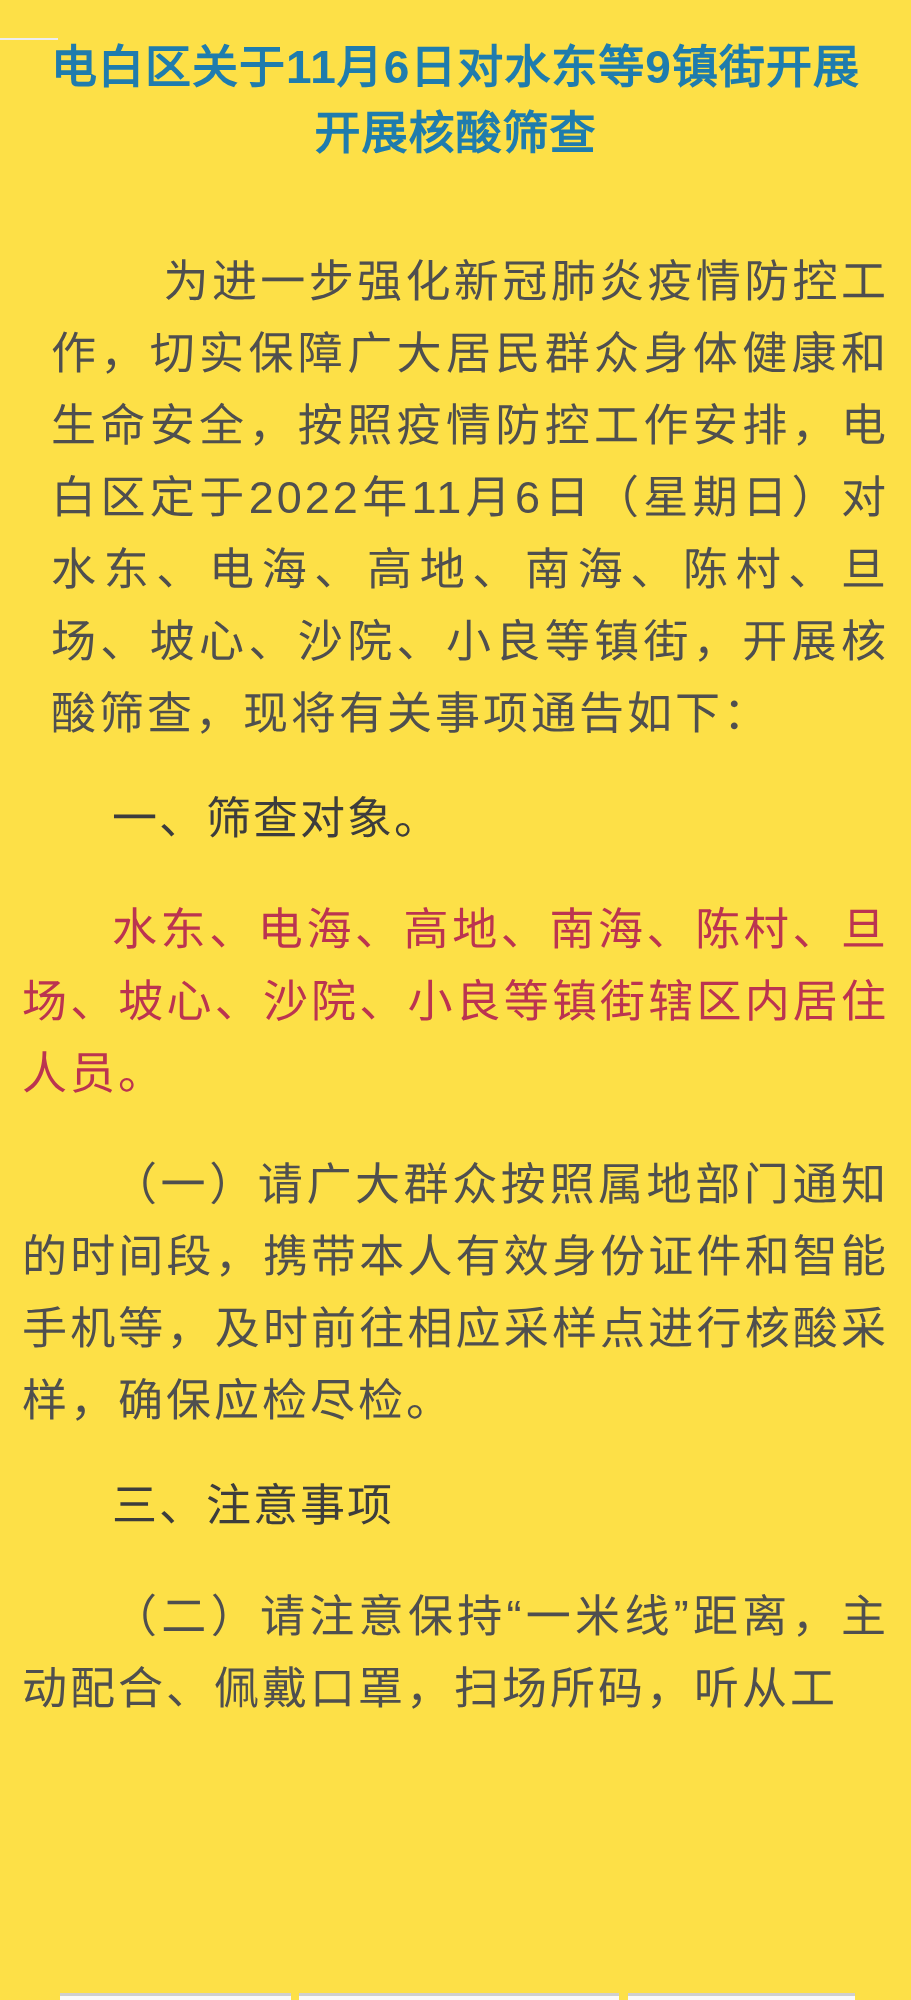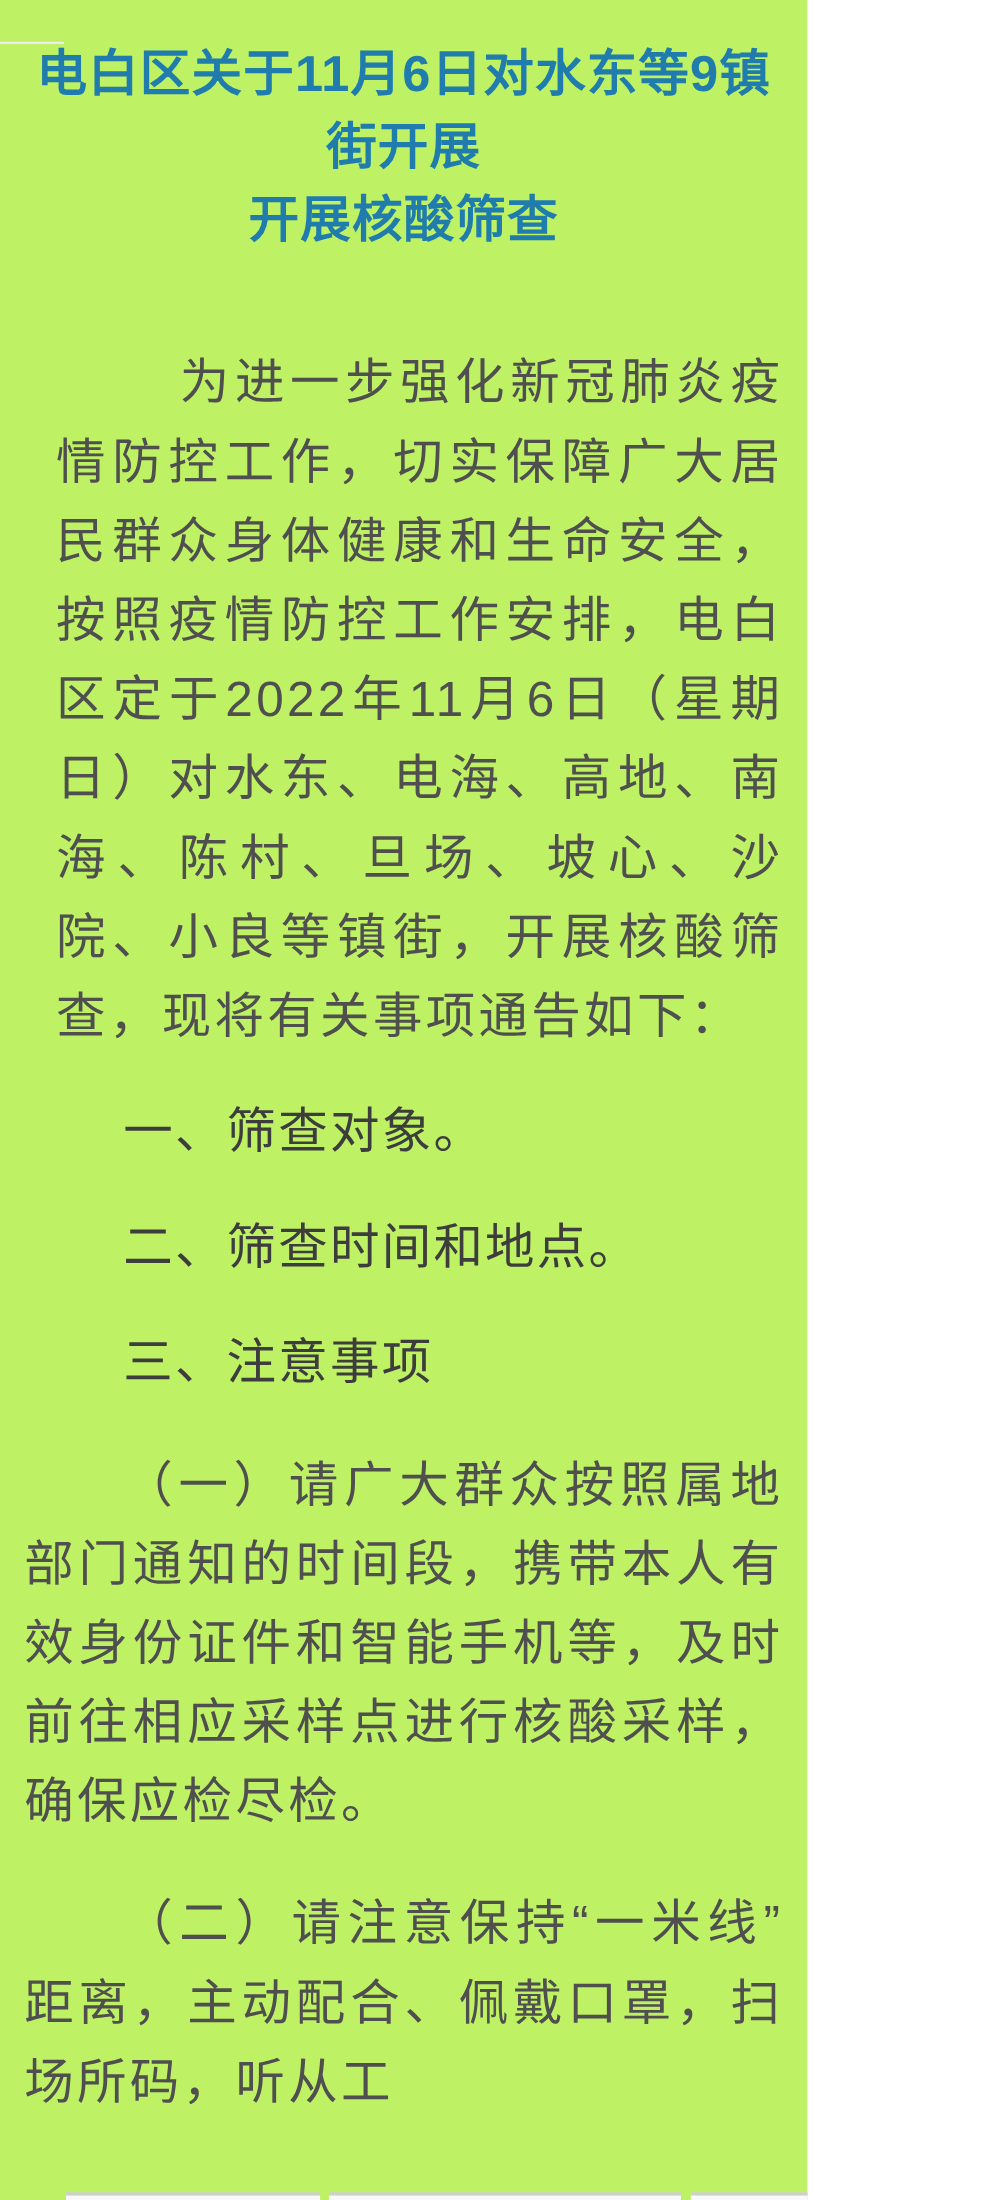--- a/index.html
+++ b/index.html
@@ -8,23 +8,23 @@
     background: #ffffff;
   }
   body {
     width: 911px;
     height: 2000px;
     overflow: hidden;
     font-family: "Liberation Sans", "DejaVu Sans", sans-serif;
   }
   .page {
     position: relative;
-    width: 734px;
+    width: 911px;
     height: 2000px;
-    background: #bef264;
+    background: #fde047;
     overflow: hidden;
   }
   .top-hairline {
     position: absolute;
     top: 38px;
     left: 0;
     width: 58px;
     height: 2px;
     background: #ededed;
   }
@@ -101,27 +101,27 @@
     <span class="tline">电白区关于11月6日对水东等9镇街开展</span>
     <span class="tline">开展核酸筛查</span>
   </h1>
 
   <div class="article">
 
     <p class="para intro">为进一步强化新冠肺炎疫情防控工作，切实保障广大居民群众身体健康和生命安全，按照疫情防控工作安排，电白区定于2022年11月6日（星期日）对水东、电海、高地、南海、陈村、旦场、坡心、沙院、小良等镇街，开展核酸筛查，现将有关事项通告如下：</p>
 
     <p class="para heading">一、筛查对象。</p>
 
-
-    <p class="para heading">二、筛查时间和地点。</p>
+    <p class="para red">水东、电海、高地、南海、陈村、旦场、坡心、沙院、小良等镇街辖区内居住人员。</p>
 
 
-    <p class="para heading">三、注意事项</p>
 
     <p class="para">（一）请广大群众按照属地部门通知的时间段，携带本人有效身份证件和智能手机等，及时前往相应采样点进行核酸采样，确保应检尽检。</p>
+
+    <p class="para heading">三、注意事项</p>
 
     <p class="para">（二）请注意保持“一米线”距离，主动配合、佩戴口罩，扫场所码，听从工</p>
 
   </div>
 
   <div class="table-top">
     <i class="seg seg1"></i>
     <i class="seg seg2"></i>
     <i class="seg seg3"></i>
     <i class="fill fill1"></i>

